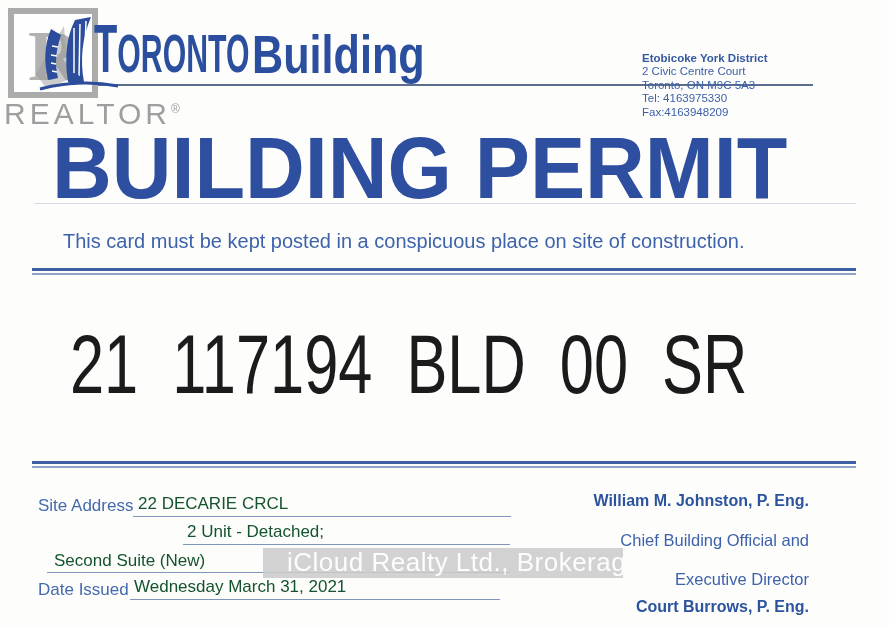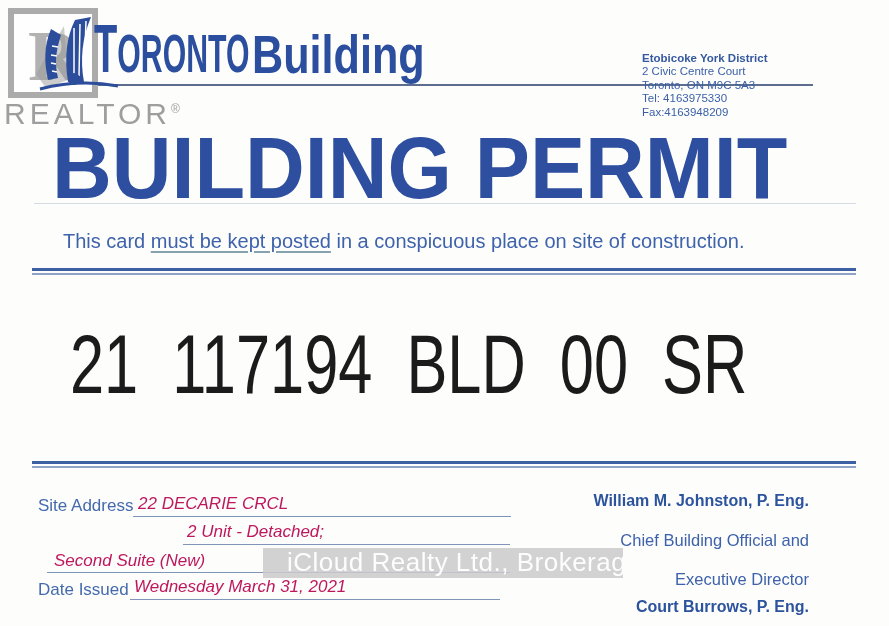--- a/index.html
+++ b/index.html
@@ -35,31 +35,31 @@
   .hdr-rule{position:absolute;left:30px;top:84px;width:783px;height:2px;background:#5c6d8f;z-index:0;}
   
   .permit-title{
     position:absolute;left:52px;top:124px;font-size:88px;font-weight:bold;
     color:#2e4f9f;line-height:1;white-space:nowrap;
     transform:scaleX(0.94);transform-origin:0 0;letter-spacing:0;
   }
   
   .faint-rule{position:absolute;left:34px;top:203px;width:822px;height:1px;background:#d5dae3;}
   .notice{position:absolute;left:63px;top:231px;font-size:20px;color:#3e63ab;line-height:1;white-space:nowrap;}
-  .notice .u{text-decoration:underline;text-decoration-color:#86a2ae;text-underline-offset:3px;}
+  .notice .u{text-decoration-color:#86a2ae;text-underline-offset:3px;}
   .dr-a{position:absolute;left:32px;width:824px;height:3px;background:#3d60a4;}
   .dr-b{position:absolute;left:32px;width:824px;height:2px;background:#8ea3c6;}
   
   .permit-number{
     position:absolute;left:70px;top:322px;font-size:84px;color:#1b1b1b;
     line-height:1;white-space:pre;transform:scaleX(0.73);transform-origin:0 0;
   }
   
   .flabel{position:absolute;font-size:17px;color:#446aae;white-space:nowrap;}
-  .fvalue{position:absolute;font-size:17px;color:#be185d;white-space:nowrap;font-style:italic;}
+  .fvalue{position:absolute;font-size:17px;color:#14532d;white-space:nowrap;}
   .uline{position:absolute;height:1px;background:#8095ba;}
   
   .officials{position:absolute;top:492px;right:80px;text-align:right;z-index:2;}
   .off-name{font-size:16px;font-weight:bold;color:#2c539d;line-height:17.5px;}
   .off-title{font-size:16.5px;color:#3d62ab;line-height:17.5px;margin-top:22px;}
   .off-block2{margin-top:9px;}
   
   .wmark{
     position:absolute;left:263px;top:548px;width:360px;height:30px;
     background:rgba(202,202,202,0.85);color:rgba(255,255,255,0.95);

